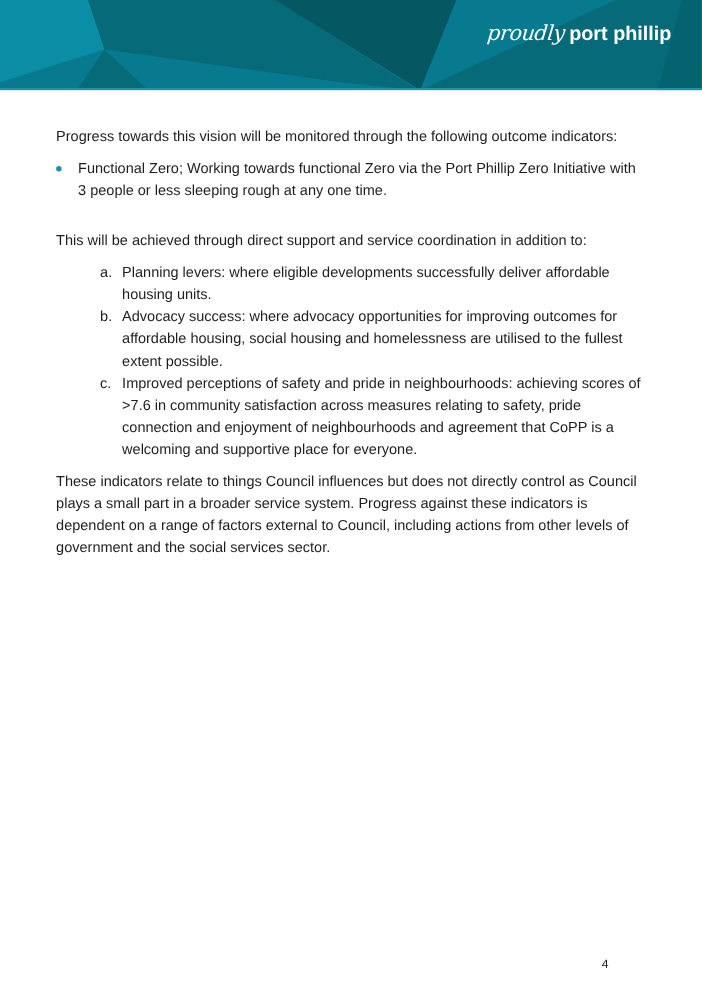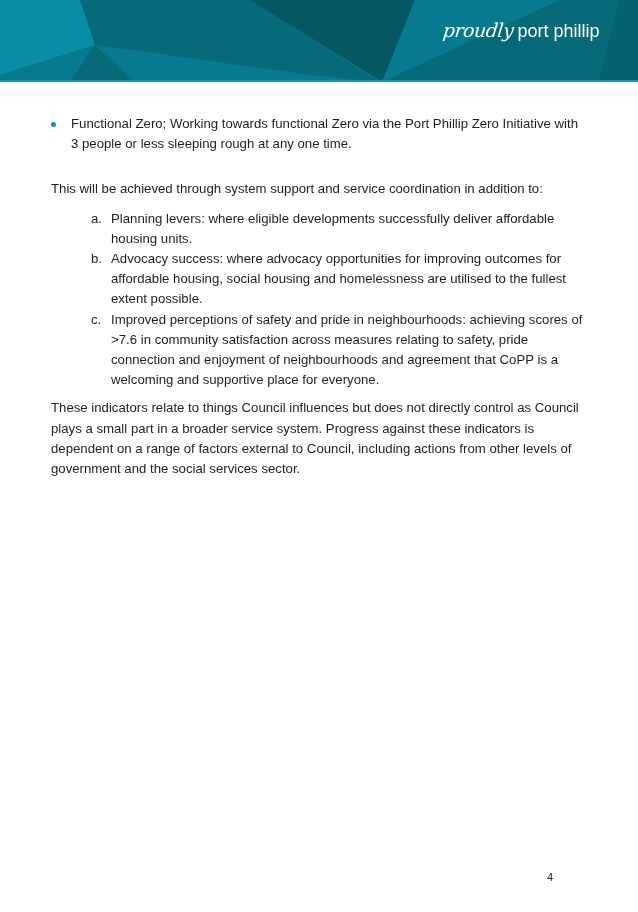--- a/index.html
+++ b/index.html
@@ -33,21 +33,21 @@
       font-family: "DejaVu Serif", serif;
       font-style: italic;
       font-size: 19px;
       letter-spacing: -0.5px;
       margin-right: 4px;
       transform: skewX(-6deg);
       display: inline-block;
     }
     .logo .bold {
       font-family: "Liberation Sans", sans-serif;
-      font-weight: normal;
+      font-weight: bold;
       font-size: 18px;
       letter-spacing: 0px;
     }
     .content {
       position: absolute;
       left: 51px;
       top: 114px;
       width: 535px;
       font-size: 13.2px;
       line-height: 20.2px;
@@ -112,29 +112,30 @@
     <polygon points="620,0 638,0 638,82 598,82" fill="#05626f"></polygon>
     <rect x="0" y="80" width="638" height="2" fill="#1a95a8"></rect>
   </svg>
   <div class="logo">
     <span class="script">proudly</span>
     <span class="bold">port phillip</span>
   </div>
 </div>
 
 <div class="content">
+  <p class="para1">Progress towards this vision will be monitored through the following outcome indicators:</p>
 
   <ul class="bullets">
     <li>
       <span class="bullet-dot"></span>
       <span>Functional Zero; Working towards functional Zero via the Port Phillip Zero Initiative with 3 people or less sleeping rough at any one time.</span>
     </li>
   </ul>
 
-  <p class="para2">This will be achieved through system support and service coordination in addition to:</p>
+  <p class="para2">This will be achieved through direct support and service coordination in addition to:</p>
 
   <ol class="alpha">
     <li>
       <span class="alpha-marker">a.</span>
       <span>Planning levers: where eligible developments successfully deliver affordable housing units.</span>
     </li>
     <li>
       <span class="alpha-marker">b.</span>
       <span>Advocacy success: where advocacy opportunities for improving outcomes for affordable housing, social housing and homelessness are utilised to the fullest extent possible.</span>
     </li>

